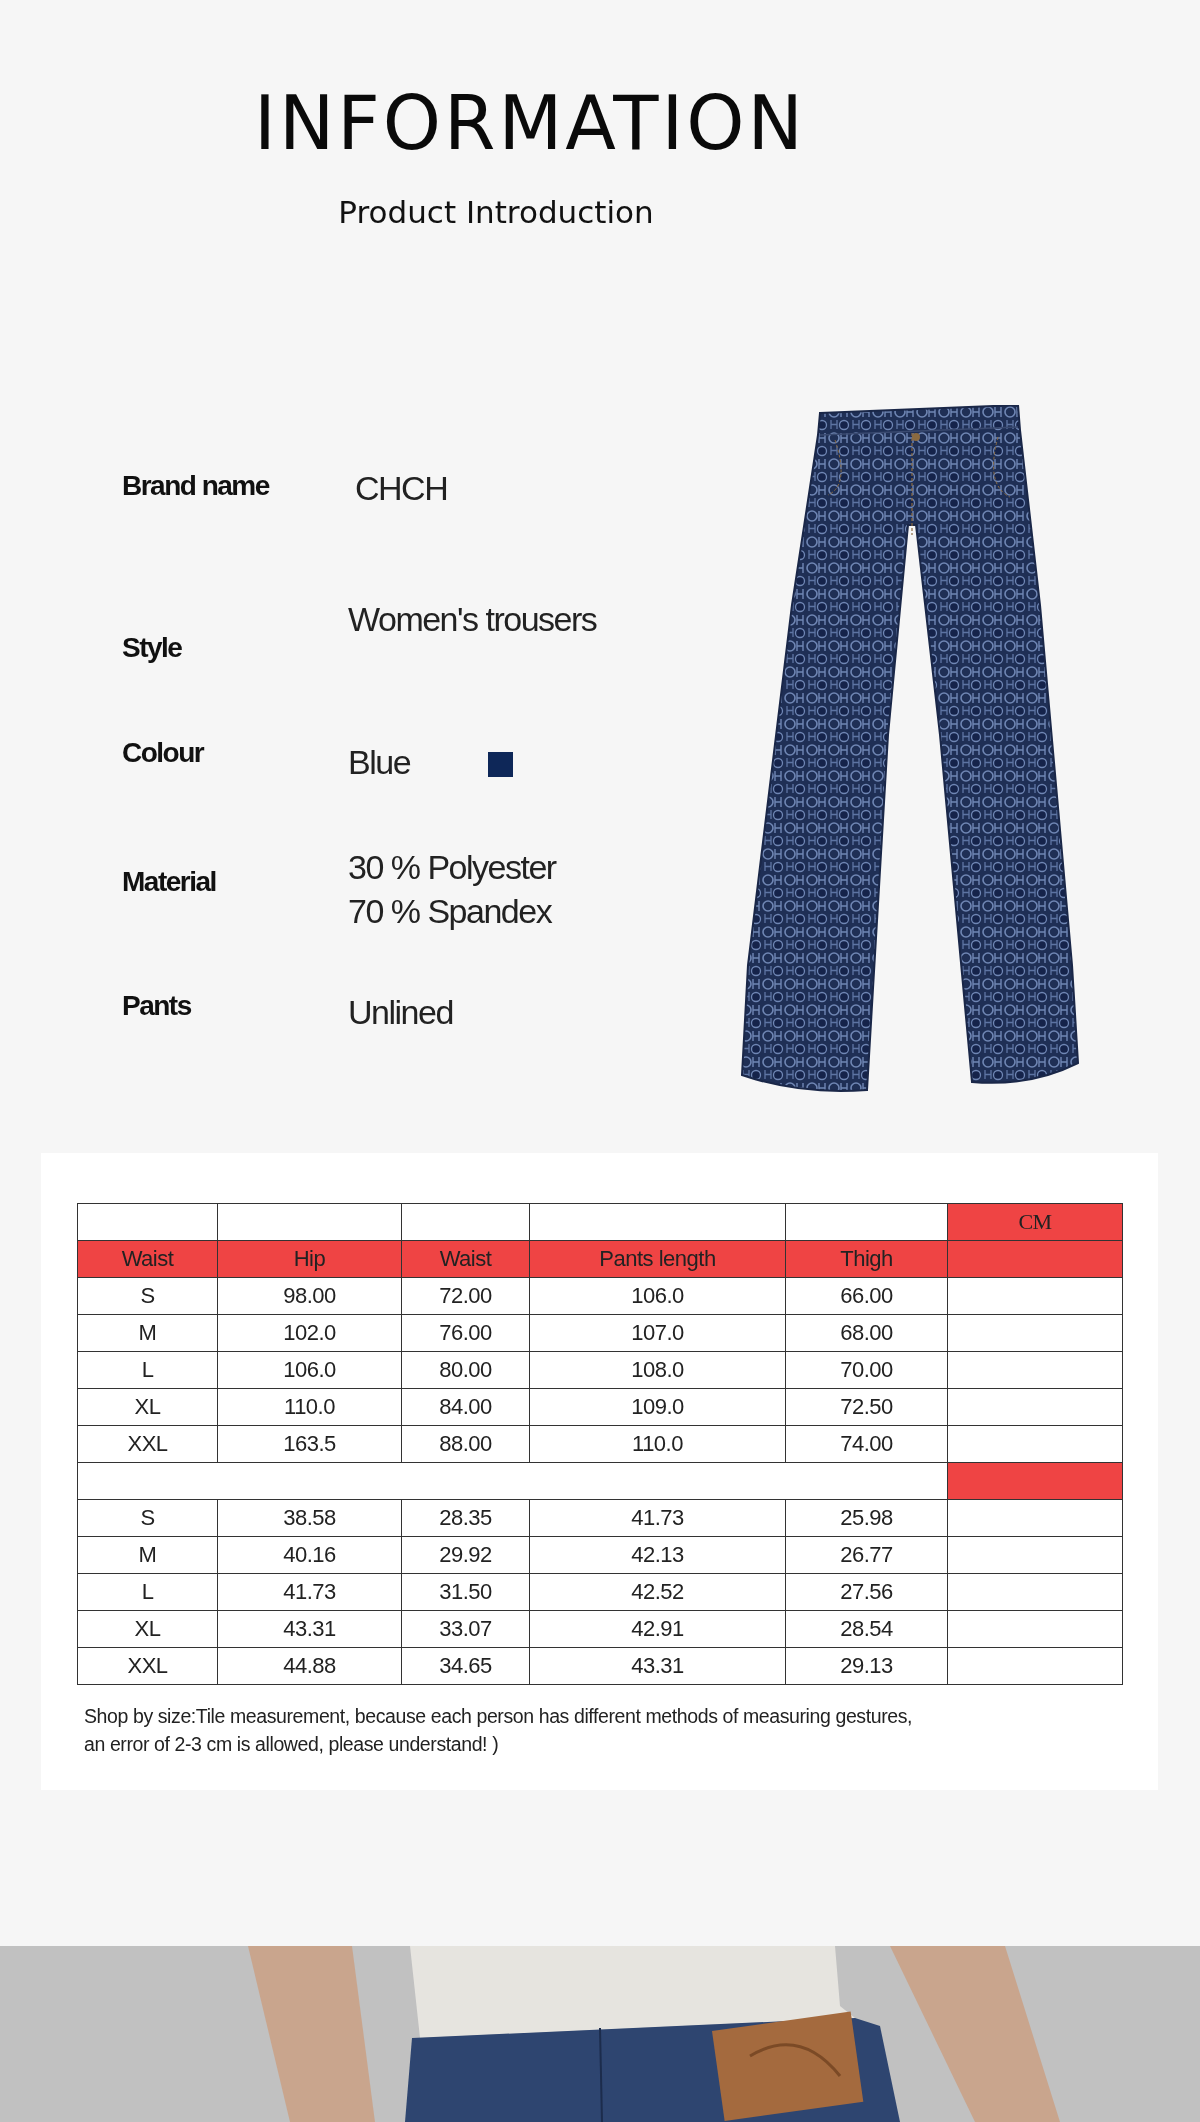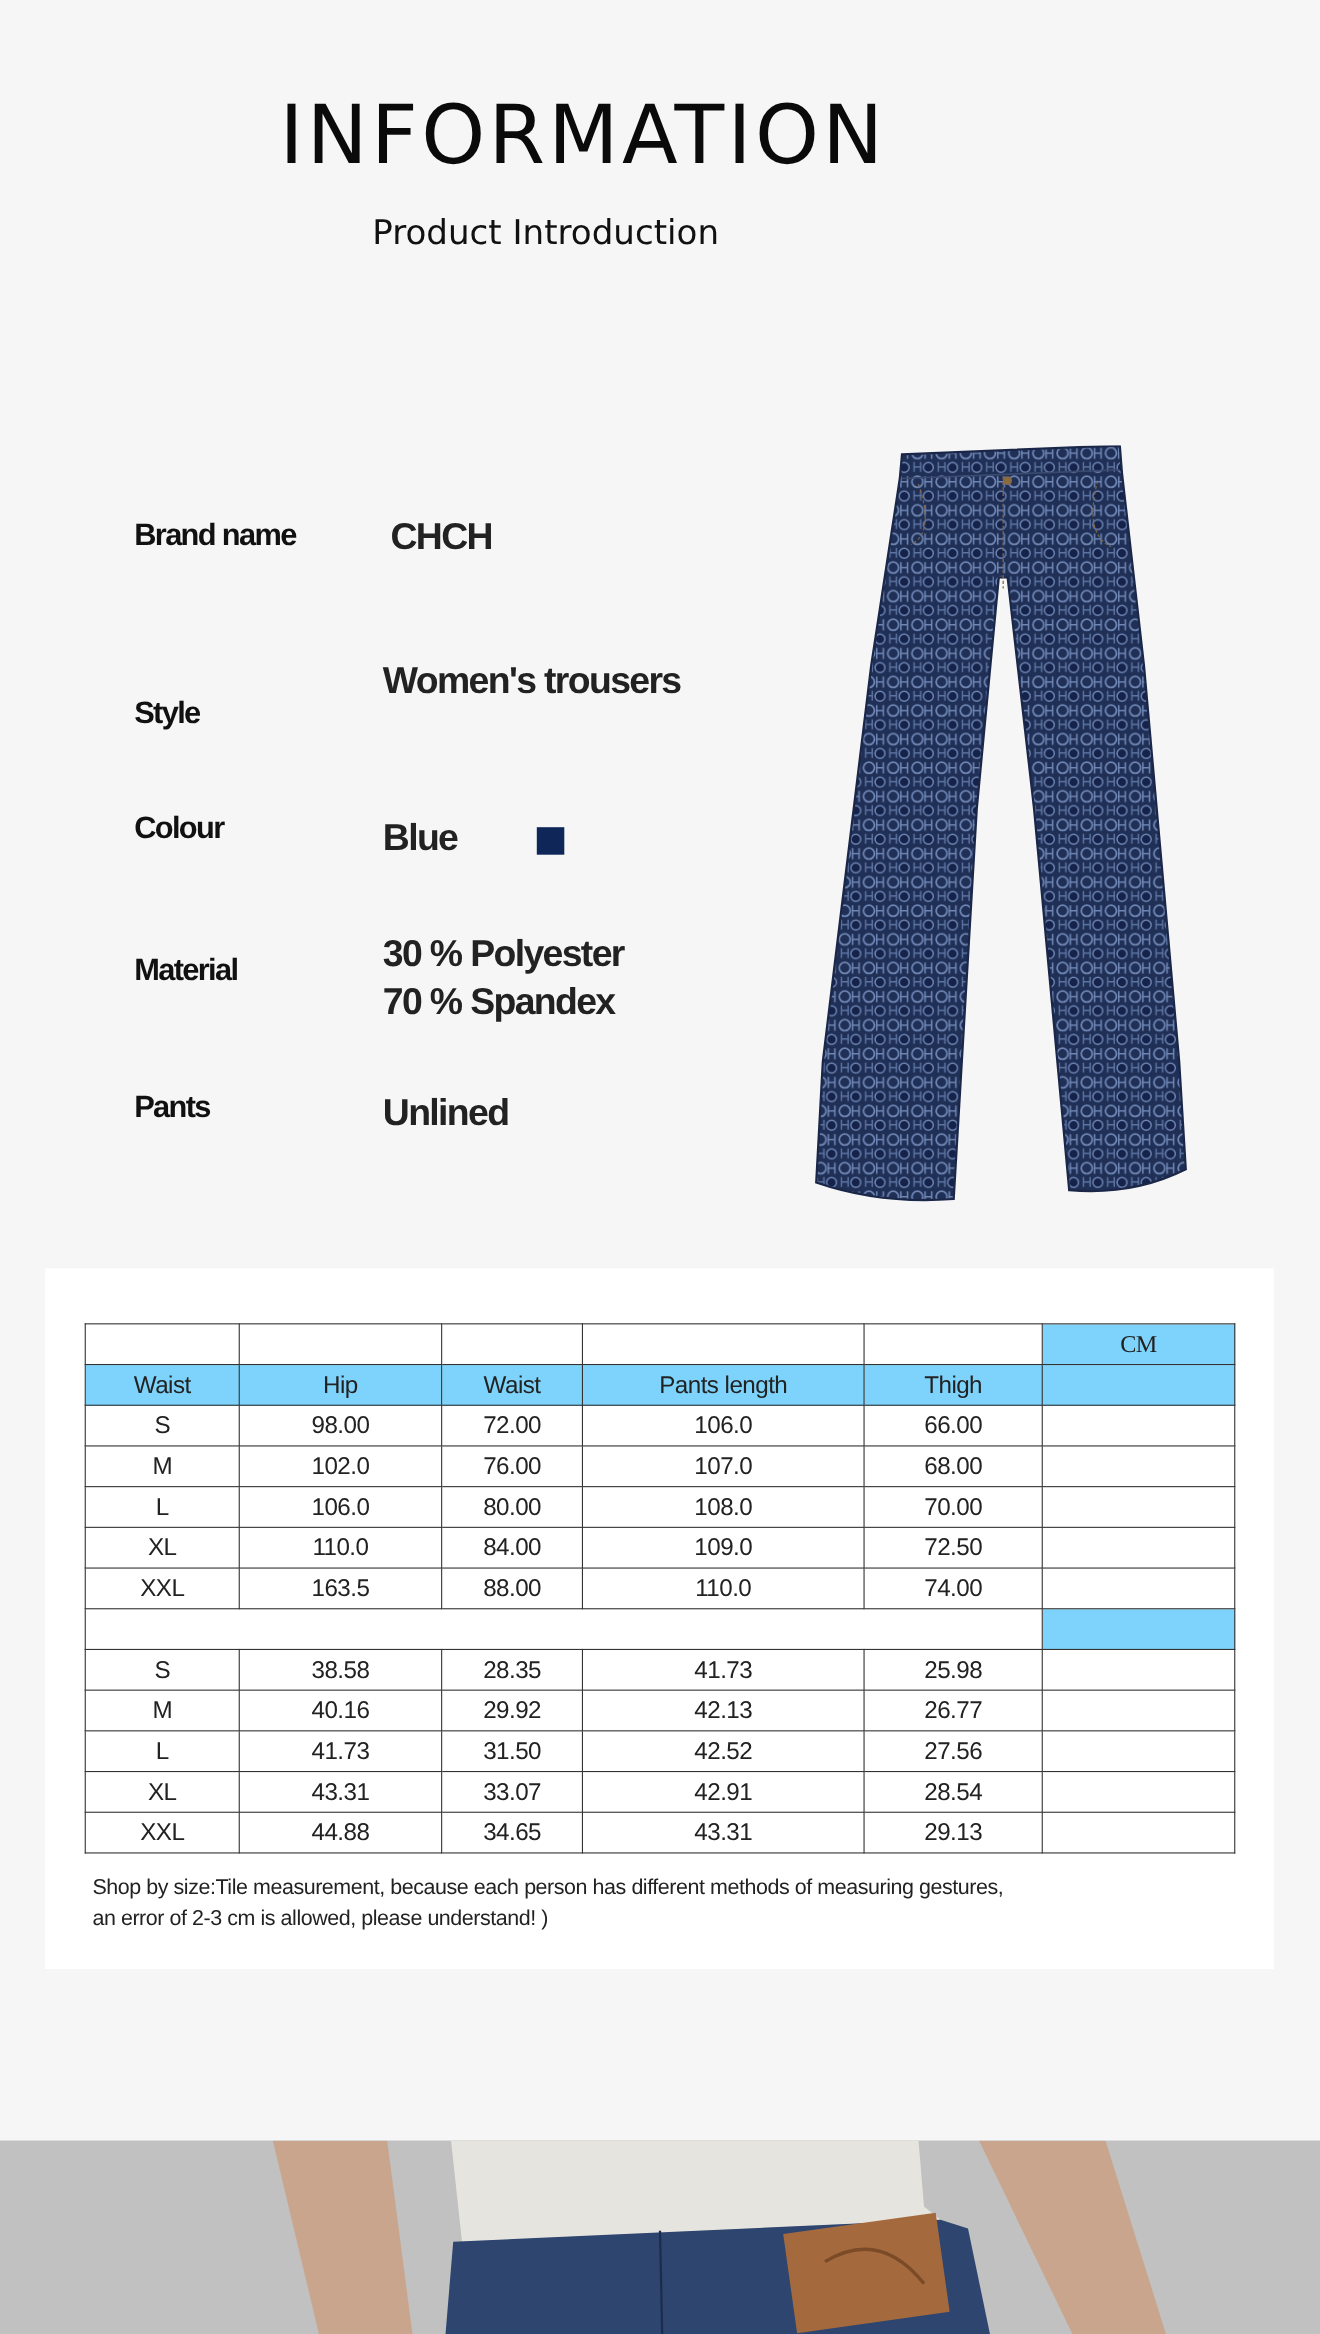--- a/index.html
+++ b/index.html
@@ -15,40 +15,40 @@
       position: absolute; left: 0; top: 194px; width: 992px; text-align: center;
       font-size: 31px; color: #111;
     }
 
     .spec-label {
       position: absolute; left: 122px; font-family: "Liberation Sans", sans-serif;
       font-size: 28px; font-weight: 700; letter-spacing: -1.5px; color: #111;
     }
     .spec-value {
       position: absolute; left: 348px; font-family: "Liberation Sans", sans-serif;
-      font-size: 34px; font-weight: 700; letter-spacing: -1.5px; color: #222;
+      font-size: 34px; font-weight: 400; letter-spacing: -1.5px; color: #222;
       line-height: 44px;
     }
     .swatch { position: absolute; left: 488px; top: 752px; width: 25px; height: 25px; }
 
     .product-image { position: absolute; left: 740px; top: 405px; width: 345px; height: 690px; }
 
     .size-panel {
       position: absolute; left: 41px; top: 1153px; width: 1117px; height: 637px; background: #ffffff;
     }
     table.size-table {
       position: absolute; left: 77px; top: 1203px; width: 1045px;
       border-collapse: collapse; table-layout: fixed;
       font-family: "Liberation Sans", sans-serif; font-size: 22px; color: #222;
     }
     table.size-table td {
       border: 1.5px solid #333; height: 37px; text-align: center; padding: 0;
       vertical-align: middle; letter-spacing: -0.5px;
     }
-    td.grey { background: #7dd3fc; }
+    td.grey { background: #ef4444; }
     td.cm { font-family: "Liberation Serif", serif; font-size: 22px; }
     .note {
       position: absolute; left: 84px; top: 1702px; width: 1000px;
       font-family: "Liberation Sans", sans-serif; font-size: 19.5px; line-height: 28px;
       color: #222; letter-spacing: -0.4px;
     }
 
     .model-photo { position: absolute; left: 0; top: 1946px; width: 1200px; height: 176px; background: #c0c0c0; overflow: hidden; }
   </style>
 </head>

